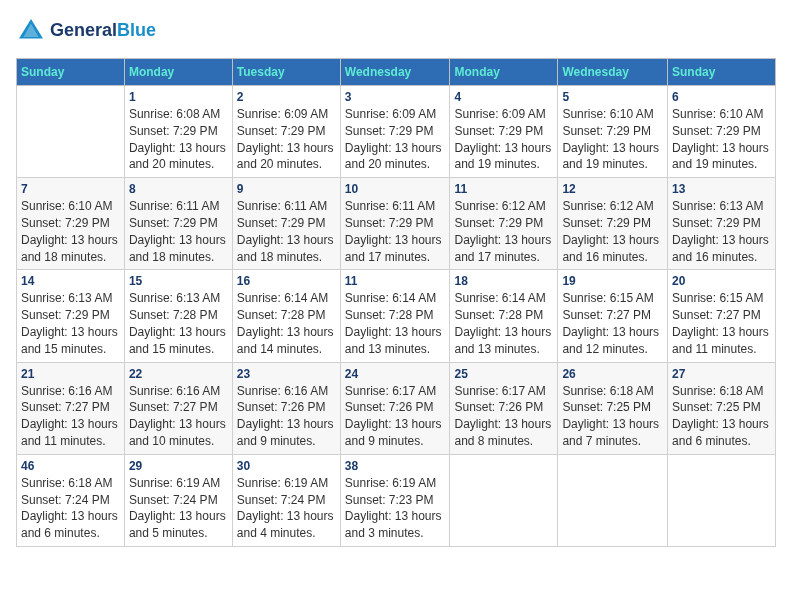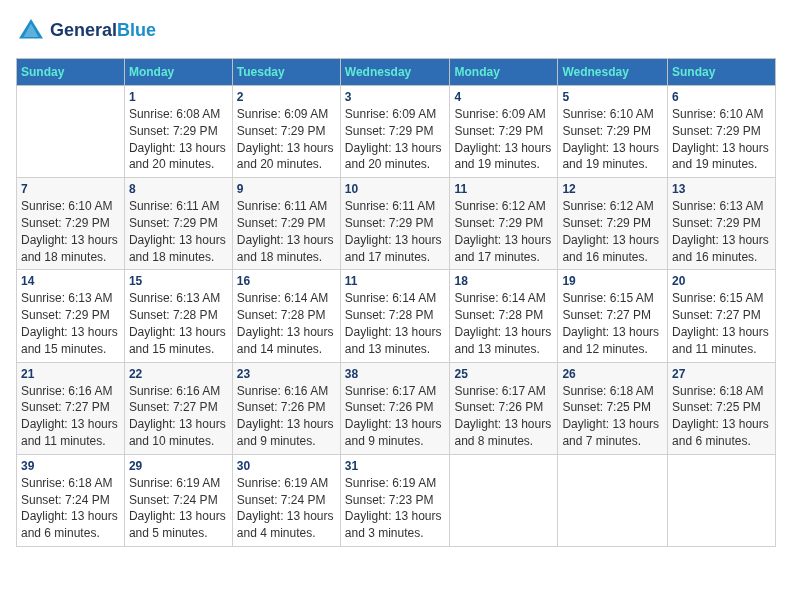--- a/index.html
+++ b/index.html
@@ -214,51 +214,51 @@
         </td>
         <td>
           <span class="day-num">22</span>
           <div class="day-info">Sunrise: 6:16 AM<br>Sunset: 7:27 PM<br>Daylight: 13 hours and 10 minutes.</div>
         </td>
         <td>
           <span class="day-num">23</span>
           <div class="day-info">Sunrise: 6:16 AM<br>Sunset: 7:26 PM<br>Daylight: 13 hours and 9 minutes.</div>
         </td>
         <td>
-          <span class="day-num">38</span>
+          <span class="day-num">24</span>
           <div class="day-info">Sunrise: 6:17 AM<br>Sunset: 7:26 PM<br>Daylight: 13 hours and 9 minutes.</div>
         </td>
         <td>
           <span class="day-num">25</span>
           <div class="day-info">Sunrise: 6:17 AM<br>Sunset: 7:26 PM<br>Daylight: 13 hours and 8 minutes.</div>
         </td>
         <td>
           <span class="day-num">26</span>
           <div class="day-info">Sunrise: 6:18 AM<br>Sunset: 7:25 PM<br>Daylight: 13 hours and 7 minutes.</div>
         </td>
         <td>
           <span class="day-num">27</span>
           <div class="day-info">Sunrise: 6:18 AM<br>Sunset: 7:25 PM<br>Daylight: 13 hours and 6 minutes.</div>
         </td>
       </tr>
       <tr>
         <td>
-          <span class="day-num">39</span>
+          <span class="day-num">46</span>
           <div class="day-info">Sunrise: 6:18 AM<br>Sunset: 7:24 PM<br>Daylight: 13 hours and 6 minutes.</div>
         </td>
         <td>
           <span class="day-num">29</span>
           <div class="day-info">Sunrise: 6:19 AM<br>Sunset: 7:24 PM<br>Daylight: 13 hours and 5 minutes.</div>
         </td>
         <td>
           <span class="day-num">30</span>
           <div class="day-info">Sunrise: 6:19 AM<br>Sunset: 7:24 PM<br>Daylight: 13 hours and 4 minutes.</div>
         </td>
         <td>
-          <span class="day-num">31</span>
+          <span class="day-num">38</span>
           <div class="day-info">Sunrise: 6:19 AM<br>Sunset: 7:23 PM<br>Daylight: 13 hours and 3 minutes.</div>
         </td>
         <td class="empty-cell"></td>
         <td class="empty-cell"></td>
         <td class="empty-cell"></td>
       </tr>
     </tbody>
 </table>
 
 </body></html>

